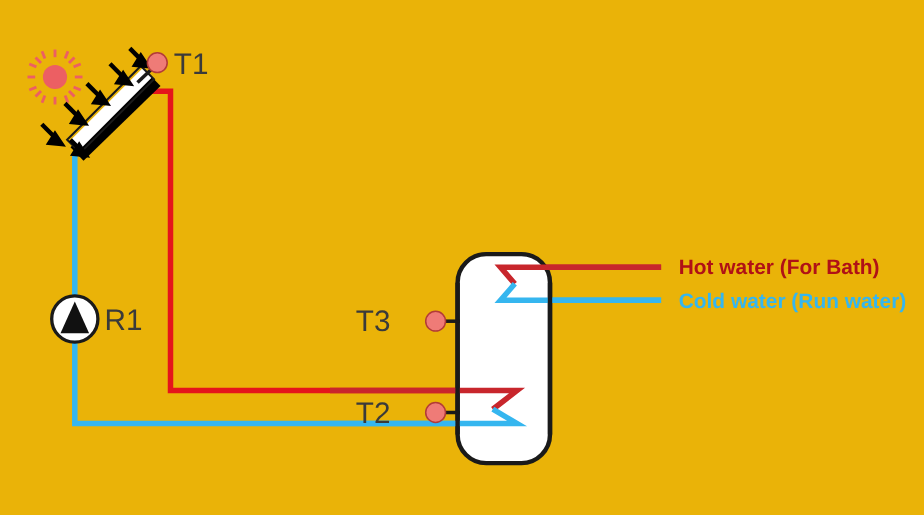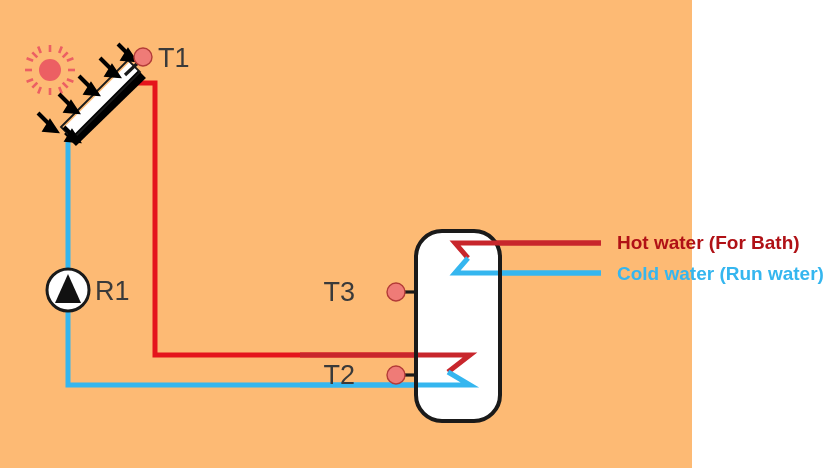--- a/index.html
+++ b/index.html
@@ -9,23 +9,23 @@
   }
   body {
     width: 840px;
     height: 468px;
     font-family: "Liberation Sans", sans-serif;
     overflow: hidden;
     position: relative;
   }
   #diagram-root {
     position: relative;
-    width: 692px;
+    width: 840px;
     height: 468px;
-    background: #fdba74;
+    background: #eab308;
   }
   #diagram-svg {
     position: absolute;
     top: 0;
     left: 0;
     width: 840px;
     height: 468px;
     display: block;
   }
   .label-text {

